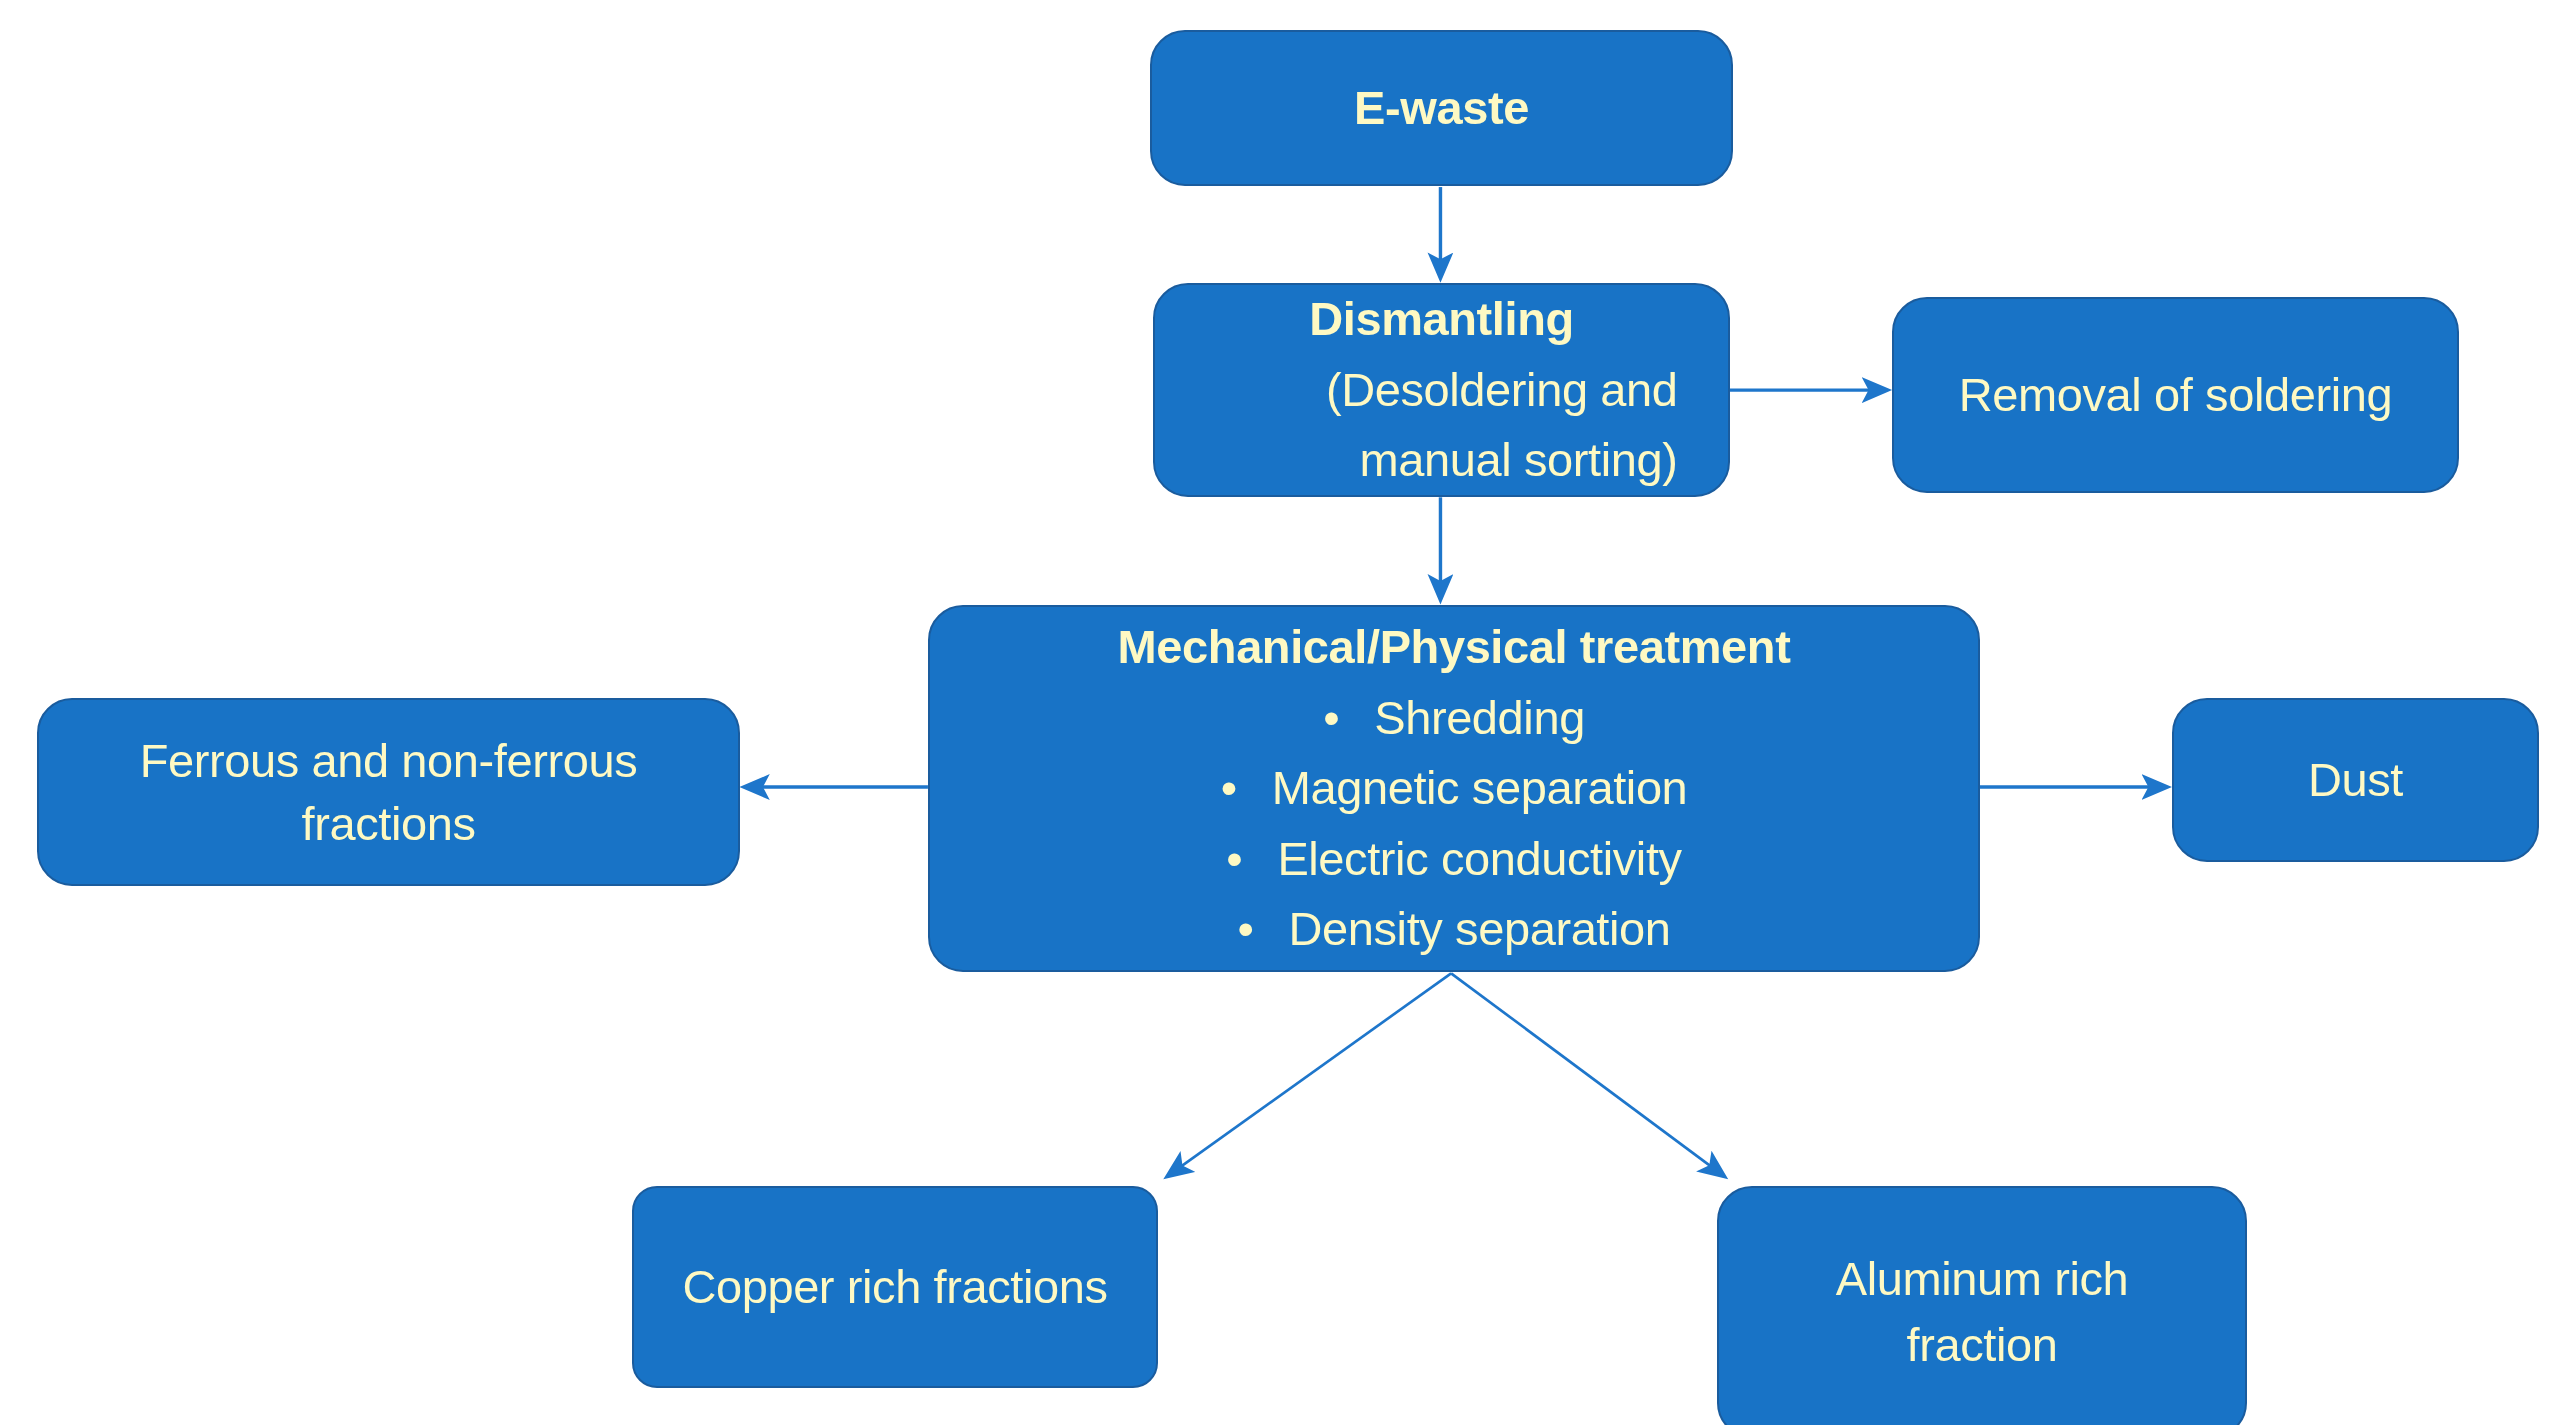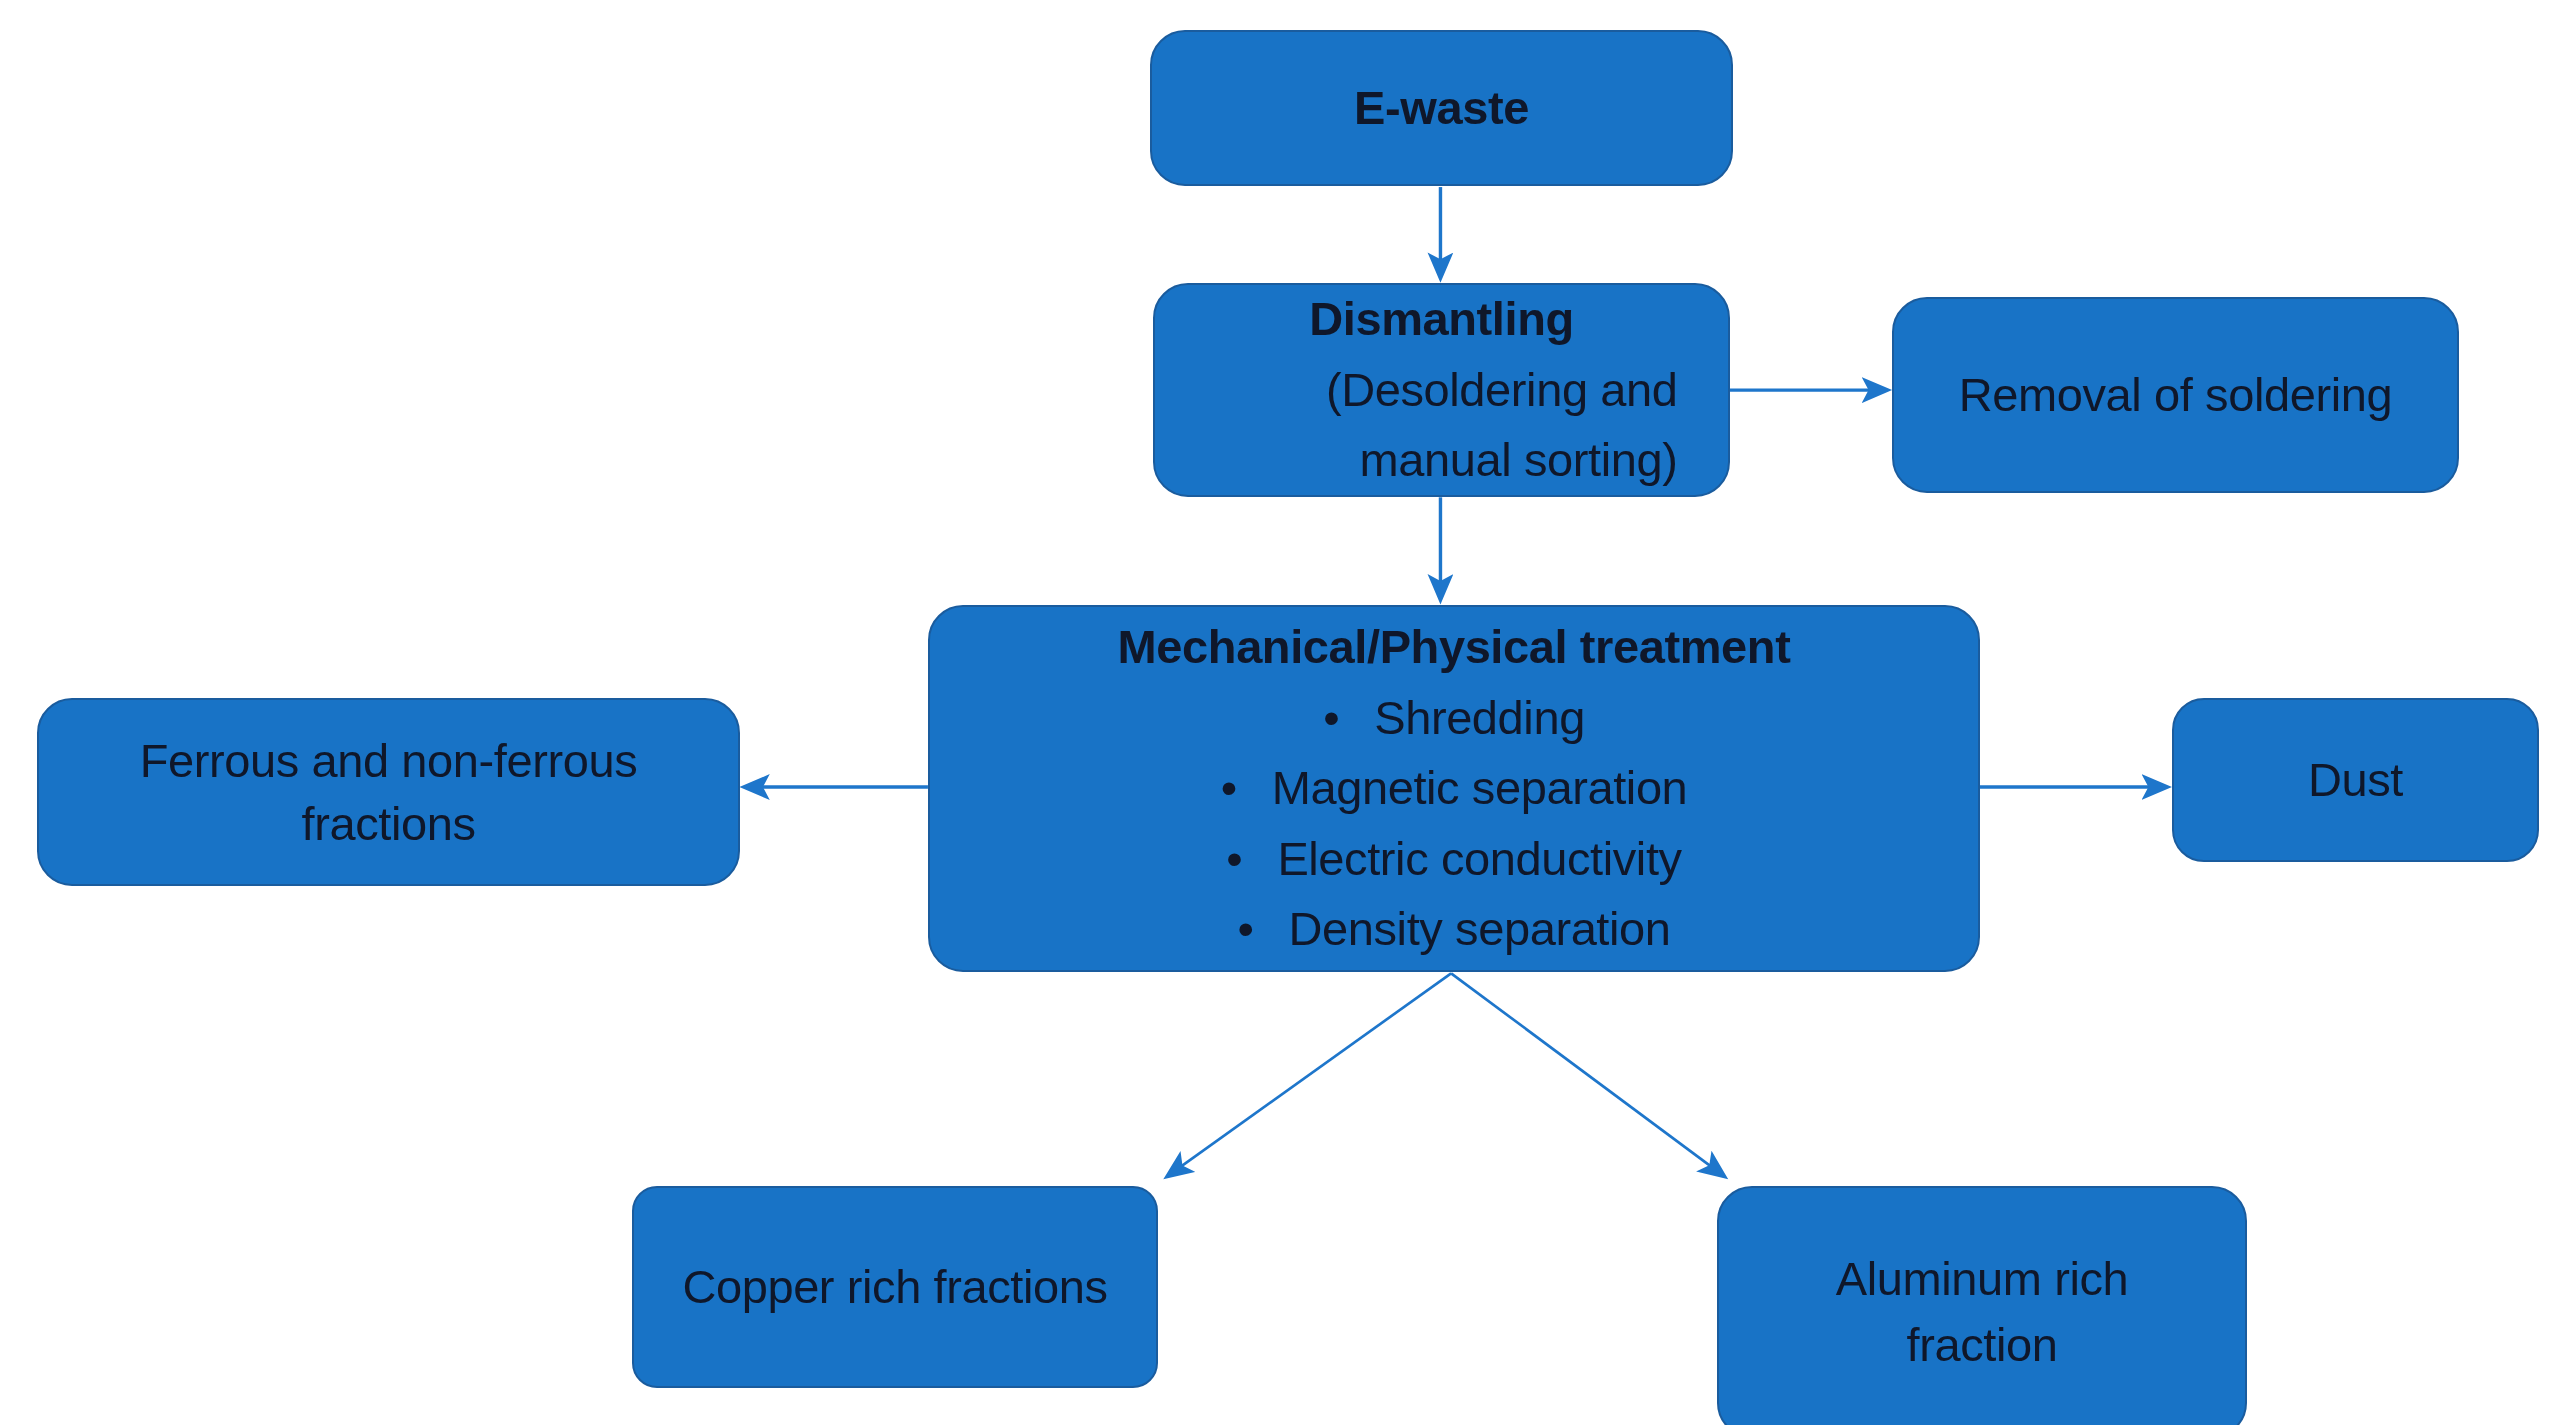--- a/index.html
+++ b/index.html
@@ -21,37 +21,37 @@
     width: 2576px;
     height: 1425px;
     pointer-events: none;
   }
   .node {
     position: absolute;
     box-sizing: border-box;
     background: #1873C6;
     border: 2.3px solid #1A5C9E;
     border-radius: 35px;
-    color: #0f172a;
+    color: #fef9c3;
     display: flex;
     flex-direction: column;
     align-items: center;
     justify-content: center;
     text-align: center;
     font-size: 47px;
     line-height: 1.5;
     letter-spacing: -0.4px;
   }
   .node .title-bold { font-weight: bold; }
   .node-ewaste      { left: 1150px; top: 30px;   width: 583px;  height: 156px; }
   .node-dismantling { left: 1153px; top: 283px;  width: 577px;  height: 214px; padding: 0 15px; }
   .node-removal     { left: 1892px; top: 297px;  width: 567px;  height: 196px; }
   .node-mechanical  { left: 928px; top: 605px;  width: 1052px; height: 367px; }
   .node-ferrous     { left: 37px;   top: 698px;  width: 703px;  height: 188px; padding: 0 15px; line-height: 1.35; }
-  .node-dust        { left: 2172px; top: 698px;  width: 367px;  height: 164px; border-radius: 32px; }
+  .node-dust        { left: 2172px; top: 698px;  width: 367px;  height: 164px; }
   .node-copper      { left: 632px;  top: 1186px; width: 526px;  height: 202px; padding: 0 46px; line-height: 1.4; border-radius: 25px; }
   .node-aluminum    { left: 1717px; top: 1186px; width: 530px;  height: 252px; padding: 12px 42px; line-height: 1.4; }
   .subtitle { max-width: 472px; text-align: right; }
   .bullet-line {
     display: flex;
     align-items: baseline;
     justify-content: center;
     gap: 35px;
   }
 </style>

